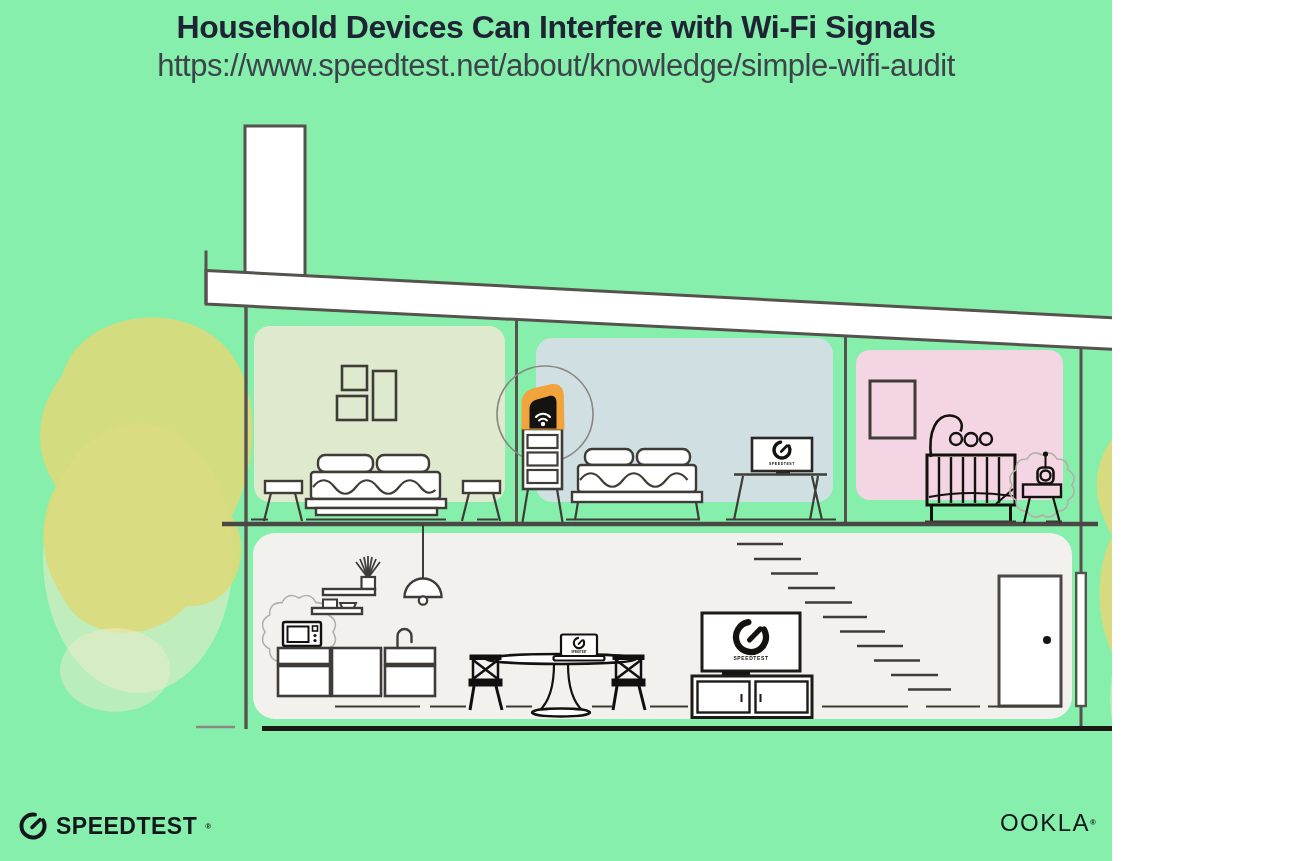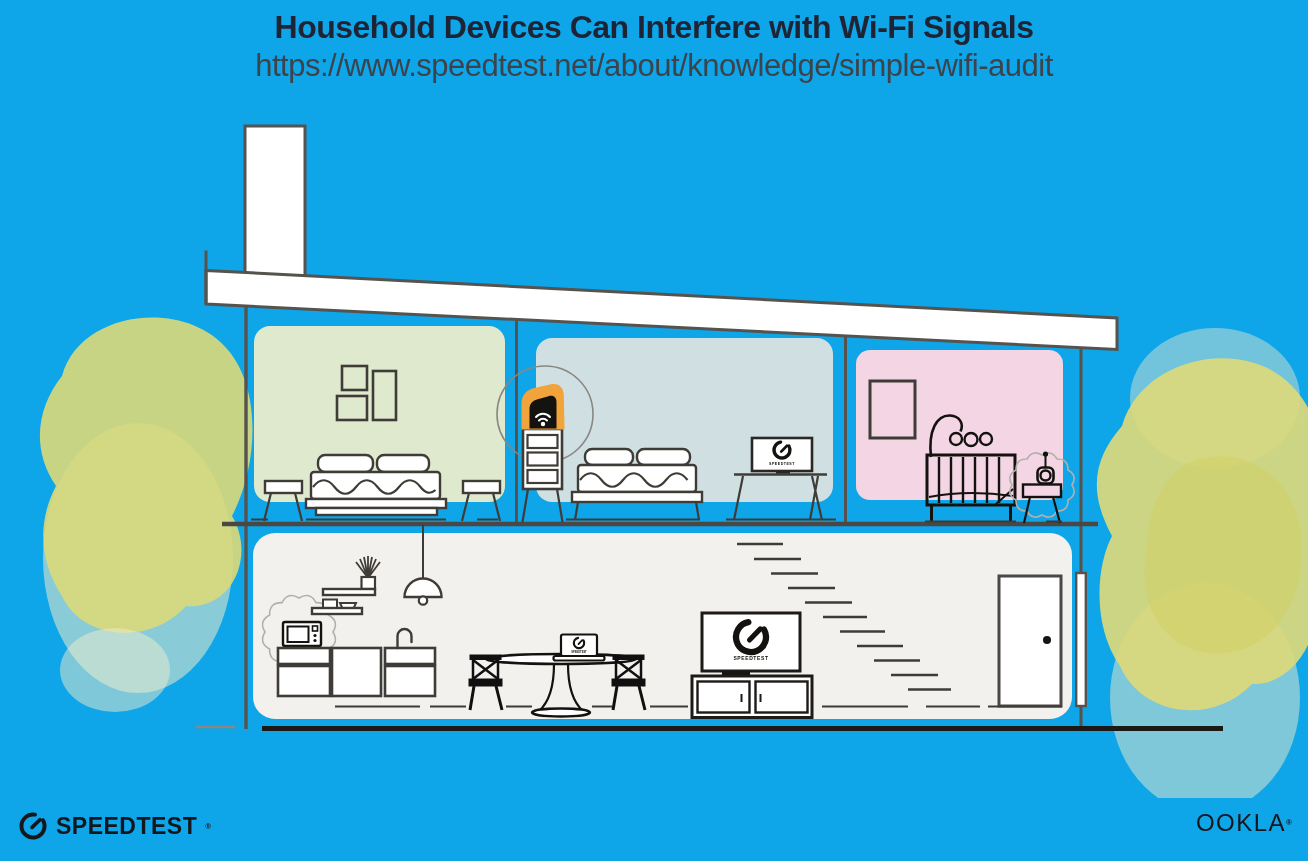--- a/index.html
+++ b/index.html
@@ -1,16 +1,16 @@
 <!DOCTYPE html>
 <html><head>
 <meta charset="utf-8">
 <style>
   html,body{margin:0;padding:0;background:#ffffff;}
-  .page{position:relative;width:1308px;height:861px;background:#0ea5e9;overflow:hidden;
+  .page{position:relative;width:1112px;height:861px;background:#86efac;overflow:hidden;
         font-family:"Liberation Sans",sans-serif;}
   .header{position:absolute;top:8px;left:0;width:100%;text-align:center;}
   .title{margin:0;font-size:32px;line-height:38px;font-weight:700;color:#1e2433;letter-spacing:-0.5px;}
   .subtitle{margin:2px 0 0;font-size:31px;line-height:36px;font-weight:400;color:#3d434b;letter-spacing:-0.5px;}
   .stage{position:absolute;top:118px;left:0;}
   .footer-left{position:absolute;left:18px;bottom:20px;display:flex;align-items:center;gap:8px;}
   .st-text{font-size:23px;font-weight:700;color:#14171c;letter-spacing:0.5px;}
   .reg{font-size:8px;vertical-align:super;font-weight:700;color:#14171c;}
   .footer-right{position:absolute;right:16px;bottom:24px;}
   .ookla-text{font-size:24px;font-weight:400;color:#14171c;letter-spacing:1.5px;}

